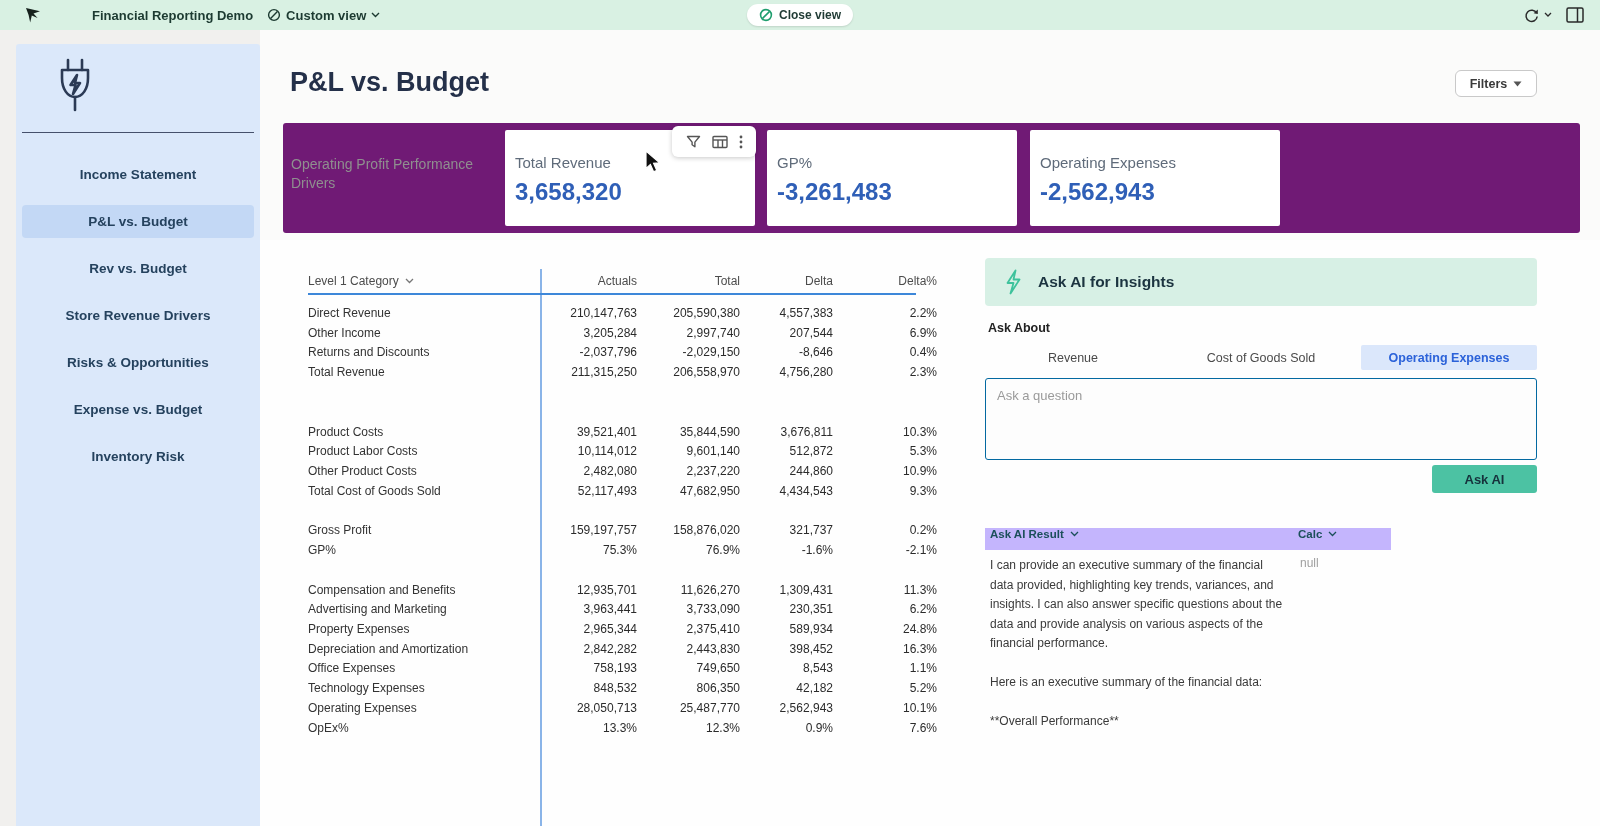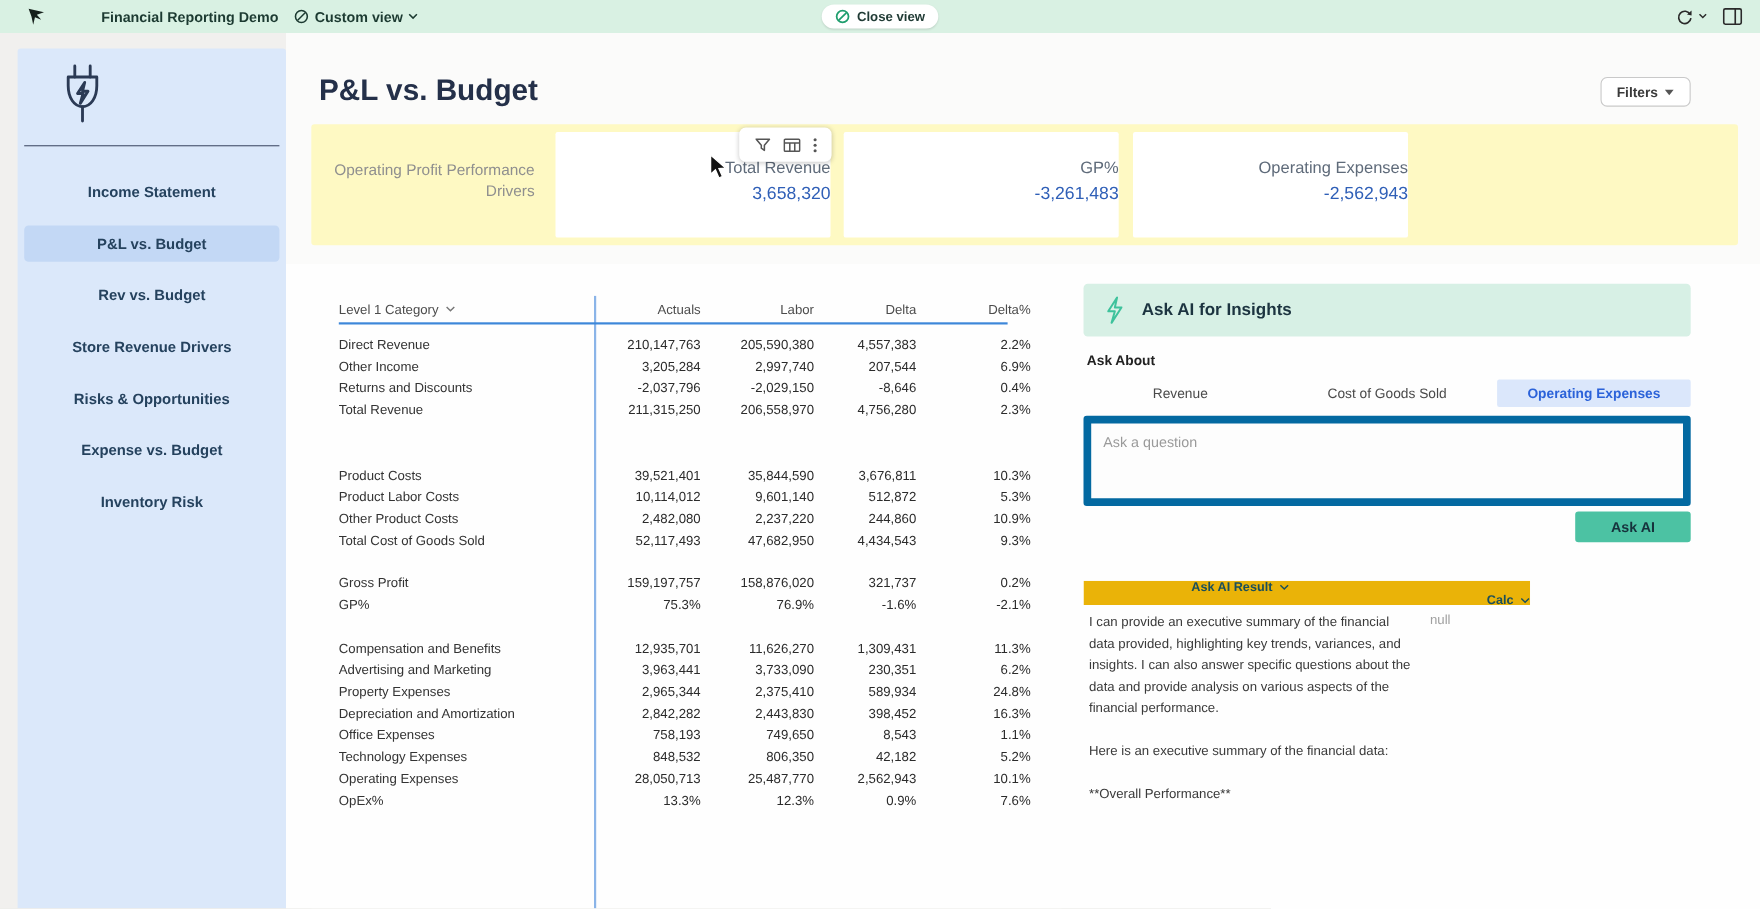--- a/index.html
+++ b/index.html
@@ -23,27 +23,27 @@
   .nav-item{height:33px;line-height:33px;margin:7px 6px;text-align:center;font-size:13.5px;font-weight:bold;color:#25425e;border-radius:4px;cursor:pointer;}
   .nav-item.selected{background:#c3d8f5;}
 
   
   .main{position:absolute;left:260px;top:30px;width:1340px;height:796px;background:#fbfbfa;}
   .lower-white{position:absolute;left:0;top:210px;width:1340px;height:586px;background:#fefefe;}
   .page-title{position:absolute;left:30px;top:37px;font-size:27px;font-weight:bold;color:#243049;}
   .filters-btn{position:absolute;right:63px;top:40px;width:82px;height:27px;background:#fff;border:1px solid #c9c9c9;border-radius:6px;display:flex;align-items:center;justify-content:center;gap:6px;font-size:12.5px;font-weight:bold;color:#3a3a3a;cursor:pointer;}
 
   
-  .kpi-strip{position:absolute;left:23px;top:83px;width:1297px;height:110px;background:#fef9c3;border-radius:3px;text-align:right;}
+  .kpi-strip{position:absolute;left:23px;top:93px;width:1297px;height:110px;background:#701a75;border-radius:3px;}
   .kpi-group-label{position:absolute;left:8px;top:32px;width:195px;font-size:14px;line-height:19px;color:#8f8f8f;}
   .kpi-cards{position:absolute;left:222px;top:7px;display:flex;gap:12px;}
   .kpi-card{width:250px;height:96px;background:#ffffff;border-radius:2px;padding:24px 0 0 10px;}
   .kpi-card:nth-child(3){margin-left:1px;}
   .kpi-label{font-size:15px;color:#5f6b7a;}
-  .kpi-value{margin-top:7px;font-size:16px;font-weight:normal;color:#2f5fb7;}
+  .kpi-value{margin-top:7px;font-size:24px;font-weight:bold;color:#2f5fb7;}
   .widget-toolbar{position:absolute;left:389px;top:3px;width:84px;height:31px;background:#fff;border-radius:6px;box-shadow:0 1px 5px rgba(0,0,0,.22);display:flex;align-items:center;justify-content:center;gap:11px;z-index:5;}
   .widget-toolbar .ticon{display:flex;align-items:center;cursor:pointer;}
   .cursor{position:absolute;left:362px;top:27px;z-index:9;}
 
   
   .pnl-table{position:absolute;left:23px;top:225px;width:682px;height:571px;background:#fefefe;}
   .t-vline{position:absolute;left:257px;top:14px;bottom:0;width:2px;background:#8ab4e8;}
   .t-header{position:absolute;left:25px;top:15px;right:25px;height:22px;display:flex;font-size:12px;color:#4c4c4c;}
   .t-h-cat{width:232px;display:flex;align-items:center;gap:6px;cursor:pointer;}
   .t-h-num{display:flex;align-items:center;justify-content:flex-end;cursor:pointer;}
@@ -57,25 +57,25 @@
 
   
   .ai-panel{position:absolute;left:725px;top:228px;width:552px;height:480px;}
   .ai-banner{position:absolute;left:0;top:0;width:552px;height:48px;background:#d7f0e5;border-radius:4px;display:flex;align-items:center;}
   .ai-banner .bolt{margin-left:20px;display:flex;}
   .ai-banner-title{margin-left:16px;font-size:15.5px;font-weight:bold;color:#1c3440;}
   .ask-about{position:absolute;left:3px;top:63px;font-size:12.5px;font-weight:bold;color:#222;}
   .ai-tabs{position:absolute;left:0;top:87px;width:552px;height:25px;display:flex;gap:12px;}
   .ai-tab{flex:1;display:flex;align-items:center;justify-content:center;font-size:12.5px;color:#4a4a4a;border-radius:2px;cursor:pointer;}
   .ai-tab.selected{background:#dbe7fb;color:#2b62d9;font-weight:bold;}
-  .ai-question{position:absolute;left:0;top:120px;width:552px;height:82px;background:#fdfdfd;border:7px solid #0369a1;border-radius:3px;resize:none;padding:9px 11px;font-size:13px;color:#333;outline:none;}
+  .ai-question{position:absolute;left:0;top:120px;width:552px;height:82px;background:#fdfdfd;border:1px solid #0369a1;border-radius:3px;resize:none;padding:9px 11px;font-size:13px;color:#333;outline:none;}
   .ai-question::placeholder{color:#9a9a9a;}
   .ask-btn{position:absolute;right:0;top:207px;width:105px;height:28px;background:#4cc2a3;border:none;border-radius:3px;font-size:13px;font-weight:bold;color:#16323c;cursor:pointer;}
   .ai-result{position:absolute;left:0;top:270px;width:406px;bottom:0;overflow:hidden;}
-  .air-header{display:flex;height:22px;background:#eab308;align-items:flex-end;font-size:11.5px;font-weight:bold;color:#1b4f5a;flex-direction:column;}
+  .air-header{display:flex;height:22px;background:#c4b5fd;align-items:flex-start;font-size:11.5px;font-weight:bold;color:#1b4f5a;}
   .air-h-left{width:313px;padding-left:5px;display:flex;align-items:center;gap:6px;cursor:pointer;}
   .air-h-right{display:flex;align-items:center;gap:6px;cursor:pointer;}
   .air-body{display:flex;}
   .air-text{width:308px;padding:6px 5px 0 5px;font-size:12px;line-height:1.63;color:#3a3a3a;white-space:pre-wrap;}
   .air-null{padding:6px 0 0 7px;font-size:12px;color:#a0a0a0;}
 
   svg{display:block;}
 </style>
 </head>
 <body>
@@ -208,21 +208,21 @@
     <div class="pnl-table">
       <div class="t-vline"></div>
       <div class="t-header">
         <div class="t-h-cat">
           <span>Level 1 Category</span>
           <svg width="9" height="6" viewBox="0 0 9 6">
               <polyline points="1,1 4.5,4.5 8,1" fill="none" stroke="#777" stroke-width="1.3"></polyline>
             </svg>
         </div>
       <div class="t-h-num w1">Actuals</div>
-          <div class="t-h-num w2">Labor</div>
+          <div class="t-h-num w2">Total</div>
           <div class="t-h-num w3">Delta</div>
           <div class="t-h-num w4">Delta%</div>
         </div>
       <div class="t-underline"></div>
       <div class="t-body">
           <div class="t-row">
             <div class="t-cat">Direct Revenue</div>
             <div class="t-num w1">210,147,763</div>
             <div class="t-num w2">205,590,380</div>
             <div class="t-num w3">4,557,383</div>

